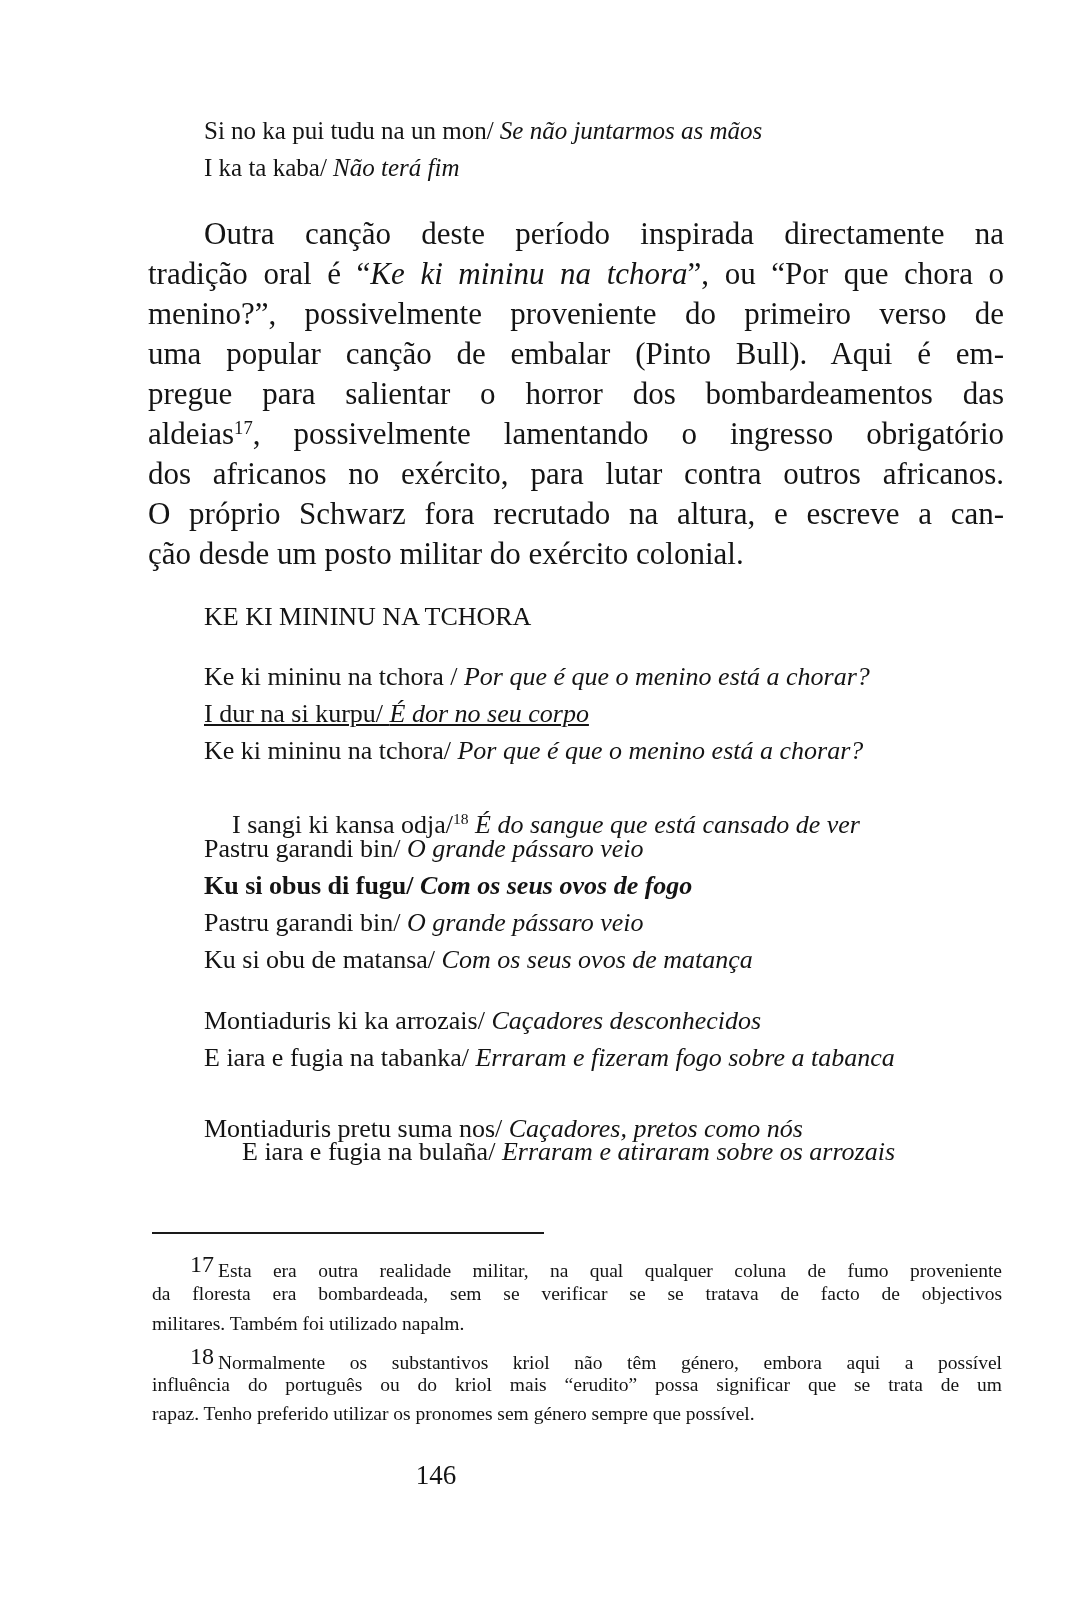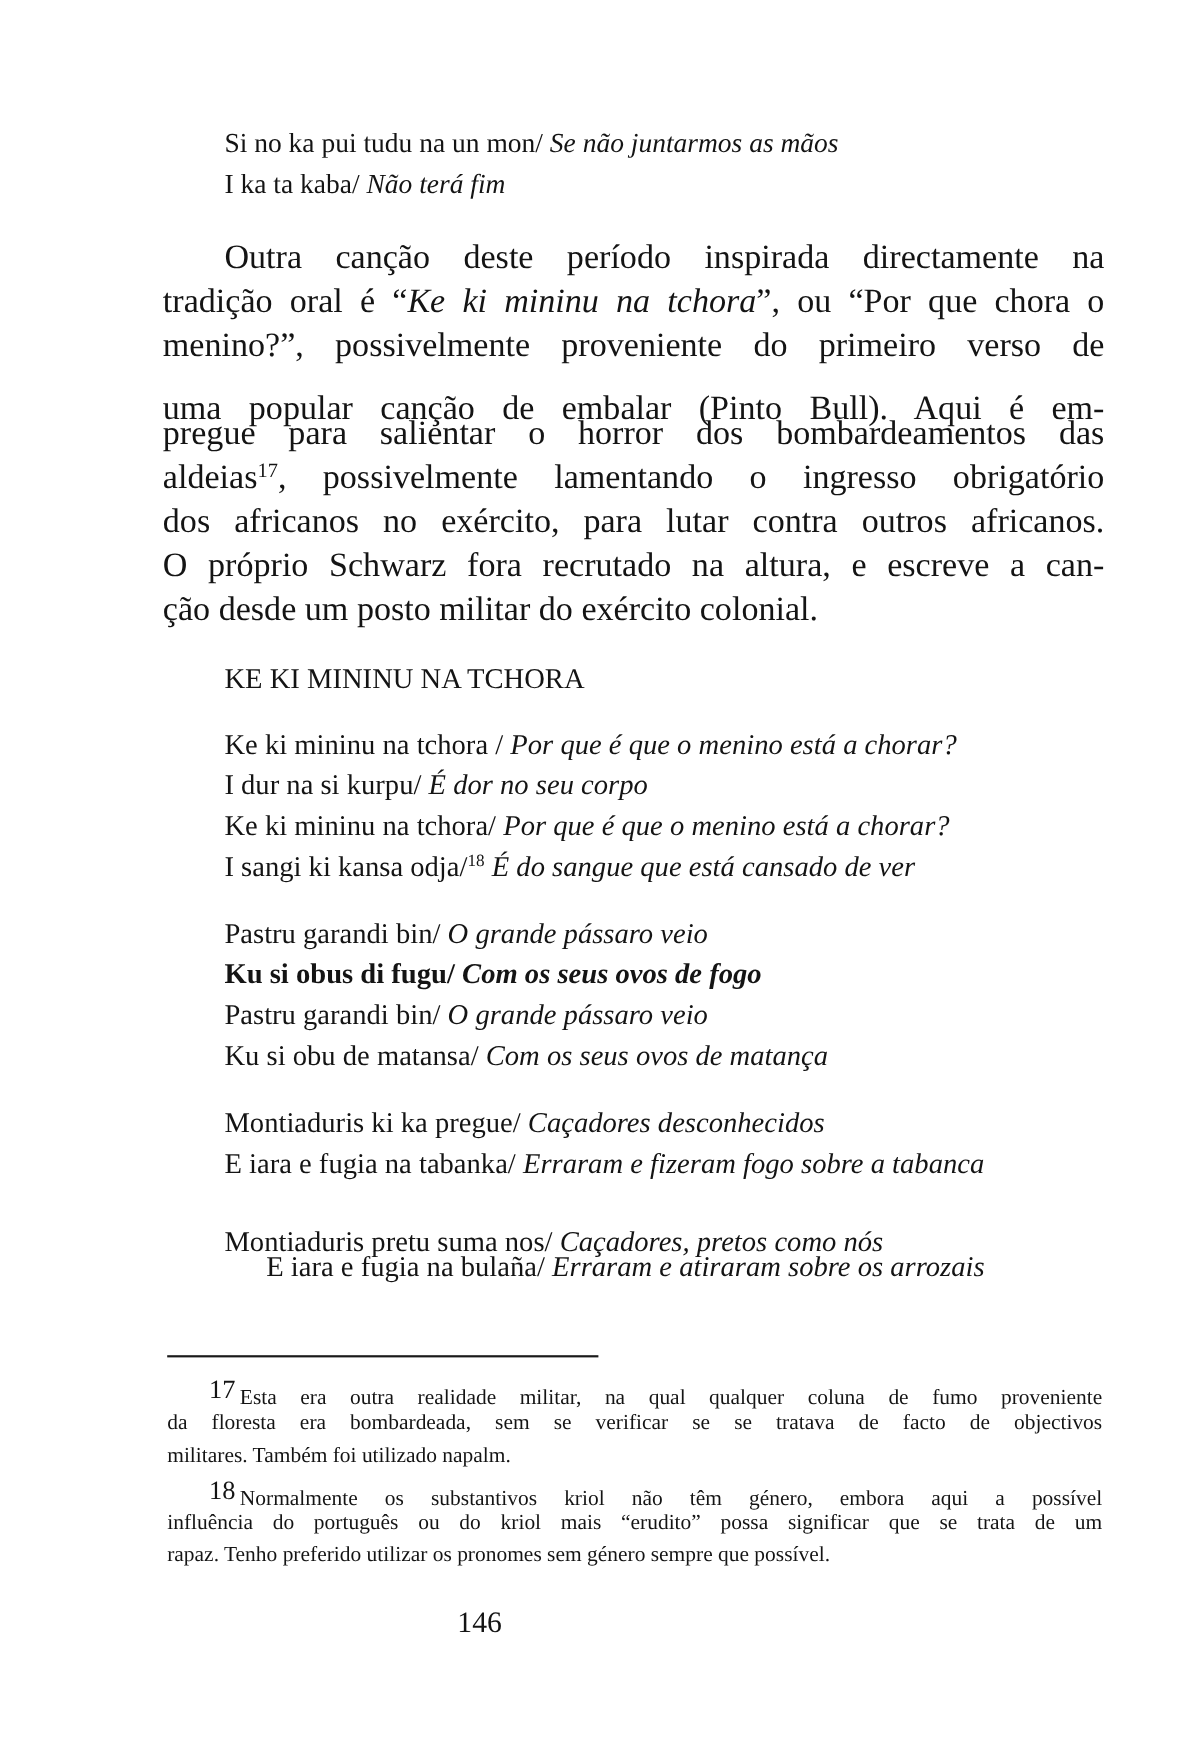--- a/index.html
+++ b/index.html
@@ -35,40 +35,40 @@
 <div class="line verse top" style="top:118px;">
   <span>Si no ka pui tudu na un mon/ </span><span class="it">Se não juntarmos as mãos</span>
 </div>
 <div class="line verse top" style="top:155px;">
   <span>I ka ta kaba/ </span><span class="it">Não terá fim</span>
 </div>
 
 <div class="para-line indent" style="top:218px;"><span>Outra canção deste período inspirada directamente na</span></div>
 <div class="para-line" style="top:258px;"><span>tradição oral é “</span><span class="it">Ke ki mininu na tchora</span><span>”, ou “Por que chora o</span></div>
 <div class="para-line" style="top:298px;"><span>menino?”, possivelmente proveniente do primeiro verso de</span></div>
-<div class="para-line" style="top:355px;"><span>uma popular canção de embalar (Pinto Bull). Aqui é em-</span></div>
+<div class="para-line" style="top:338px;"><span>uma popular canção de embalar (Pinto Bull). Aqui é em-</span></div>
 <div class="para-line" style="top:378px;"><span>pregue para salientar o horror dos bombardeamentos das</span></div>
 <div class="para-line" style="top:418px;"><span>aldeias</span><sup class="fn">17</sup><span>, possivelmente lamentando o ingresso obrigatório</span></div>
 <div class="para-line" style="top:458px;"><span>dos africanos no exército, para lutar contra outros africanos.</span></div>
 <div class="para-line" style="top:498px;"><span>O próprio Schwarz fora recrutado na altura, e escreve a can-</span></div>
 <div class="para-line last" style="top:538px;"><span>ção desde um posto militar do exército colonial.</span></div>
 
 <div class="line song-title" style="top:604px;">KE KI MININU NA TCHORA</div>
 
 <div class="line verse" style="top:664px;"><span>Ke ki mininu na tchora / </span><span class="it">Por que é que o menino está a chorar?</span></div>
-<div class="line verse" style="top:701px;"><span>I dur na si kurpu/ </span><span class="it">É dor no seu corpo</span></div>
+<div class="line verse" style="top:701px;text-decoration:underline;"><span>I dur na si kurpu/ </span><span class="it">É dor no seu corpo</span></div>
 <div class="line verse" style="top:738px;"><span>Ke ki mininu na tchora/ </span><span class="it">Por que é que o menino está a chorar?</span></div>
-<div class="line verse" style="top:775px;"><span>I sangi ki kansa odja/</span><sup class="fn">18</sup><span class="it"> É do sangue que está cansado de ver</span></div>
+<div class="line verse" style="top:812px;margin-left:28px;"><span>I sangi ki kansa odja/</span><sup class="fn">18</sup><span class="it"> É do sangue que está cansado de ver</span></div>
 
 <div class="line verse" style="top:836px;"><span>Pastru garandi bin/ </span><span class="it">O grande pássaro veio</span></div>
 <div class="line verse" style="top:873px;font-weight:bold;"><span>Ku si obus di fugu/ </span><span class="it">Com os seus ovos de fogo</span></div>
 <div class="line verse" style="top:910px;"><span>Pastru garandi bin/ </span><span class="it">O grande pássaro veio</span></div>
 <div class="line verse" style="top:947px;"><span>Ku si obu de matansa/ </span><span class="it">Com os seus ovos de matança</span></div>
 
-<div class="line verse" style="top:1008px;"><span>Montiaduris ki ka pregue/ </span><span class="it">Caçadores desconhecidos</span></div>
+<div class="line verse" style="top:1008px;"><span>Montiaduris ki ka arrozais/ </span><span class="it">Caçadores desconhecidos</span></div>
 <div class="line verse" style="top:1045px;"><span>E iara e fugia na tabanka/ </span><span class="it">Erraram e fizeram fogo sobre a tabanca</span></div>
 <div class="line verse" style="top:1116px;"><span>Montiaduris pretu suma nos/ </span><span class="it">Caçadores, pretos como nós</span></div>
 <div class="line verse" style="top:1139px;margin-left:38px;"><span>E iara e fugia na bulaña/ </span><span class="it">Erraram e atiraram sobre os arrozais</span></div>
 
 <div class="rule"></div>
 
 <div class="fn-line indent" style="top:1252px;"><span class="fn-num">17</span><span>Esta era outra realidade militar, na qual qualquer coluna de fumo proveniente</span></div>
 <div class="fn-line" style="top:1284px;"><span>da floresta era bombardeada, sem se verificar se se tratava de facto de objectivos</span></div>
 <div class="fn-line last" style="top:1314px;"><span>militares. Também foi utilizado napalm.</span></div>
 

